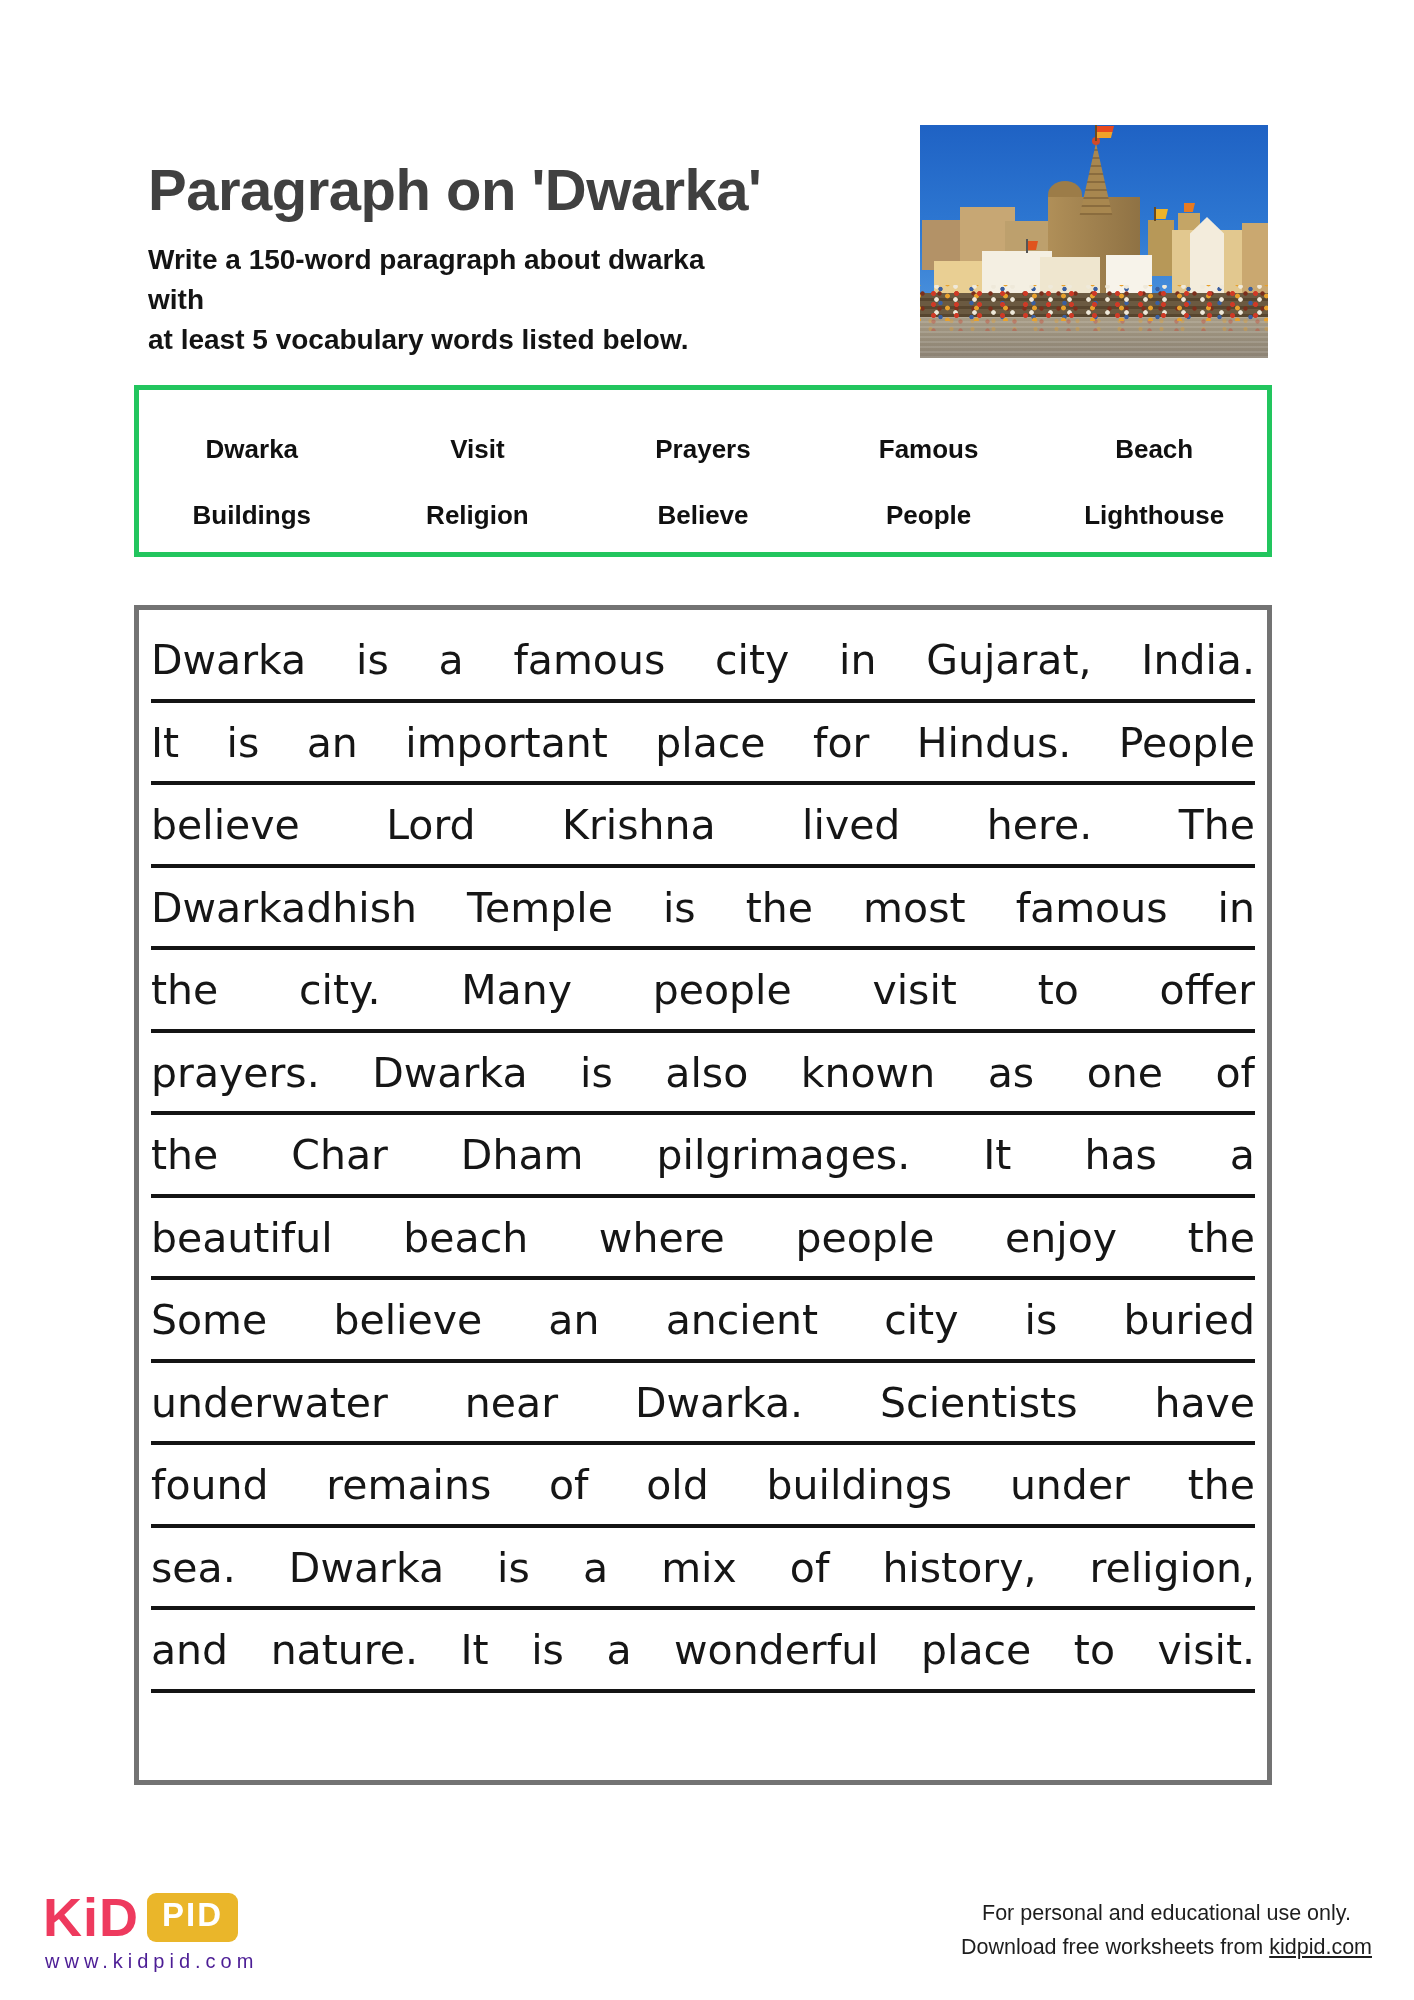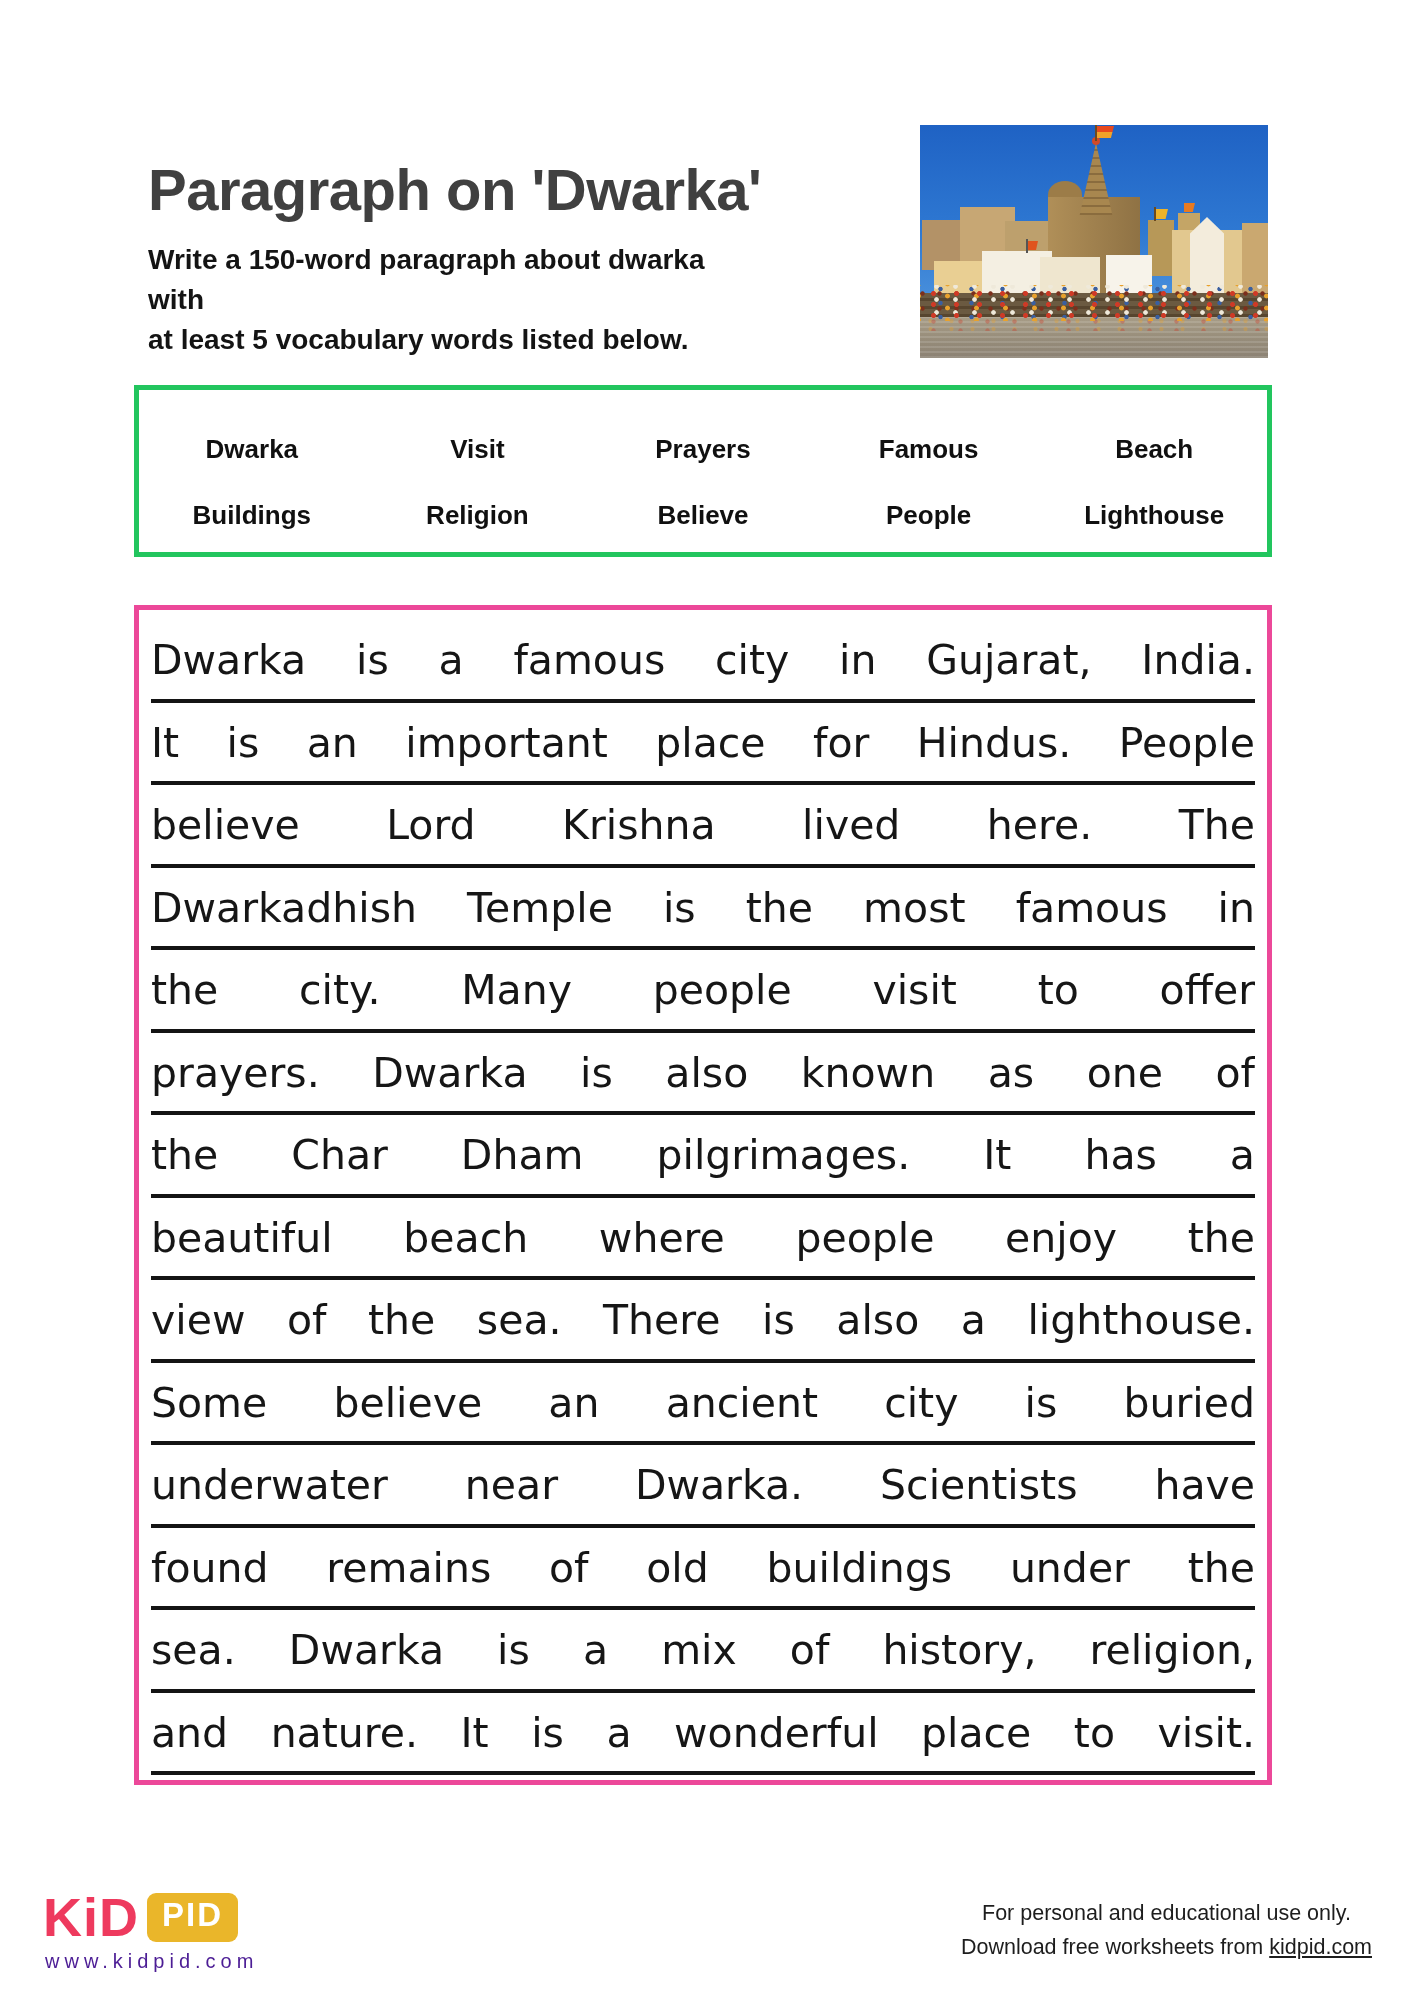--- a/index.html
+++ b/index.html
@@ -70,21 +70,21 @@
     border:5px solid #22c55e;box-sizing:border-box;background:#fff;
   }
   .vocab-grid{
     display:grid;grid-template-columns:repeat(5,1fr);grid-template-rows:66px 66px;
     padding-top:26px;align-items:center;justify-items:center;
   }
   .vocab-word{font-size:26px;font-weight:700;color:#101010;}
   
   .para-box{
     position:absolute;left:134px;top:605px;width:1138px;height:1180px;
-    border:5px solid #ec4899;box-sizing:border-box;background:#fff;
+    border:5px solid #737373;box-sizing:border-box;background:#fff;
     padding:14px 12px 0 12px;
   }
   .pline{
     position:relative;height:82.5px;
     font-family:"DejaVu Sans",sans-serif;font-weight:400;
     font-size:41px;line-height:72px;color:#161616;
     text-align:justify;text-align-last:justify;
     overflow:hidden;
   }
   .pline::after{
@@ -165,21 +165,20 @@
 
 <div class="para-box">
   <div class="pline">Dwarka is a famous city in Gujarat, India.</div>
   <div class="pline">It is an important place for Hindus. People</div>
   <div class="pline">believe Lord Krishna lived here. The</div>
   <div class="pline">Dwarkadhish Temple is the most famous in</div>
   <div class="pline">the city. Many people visit to offer</div>
   <div class="pline">prayers. Dwarka is also known as one of</div>
   <div class="pline">the Char Dham pilgrimages. It has a</div>
   <div class="pline">beautiful beach where people enjoy the</div>
-  <div class="pline">view of the sea. There is also a lighthouse.</div>
   <div class="pline">Some believe an ancient city is buried</div>
   <div class="pline">underwater near Dwarka. Scientists have</div>
   <div class="pline">found remains of old buildings under the</div>
   <div class="pline">sea. Dwarka is a mix of history, religion,</div>
   <div class="pline">and nature. It is a wonderful place to visit.</div>
 </div>
 
 <div class="logo">
   <span class="logo-kid">KiD</span>
   <span class="logo-pid">PID</span>

